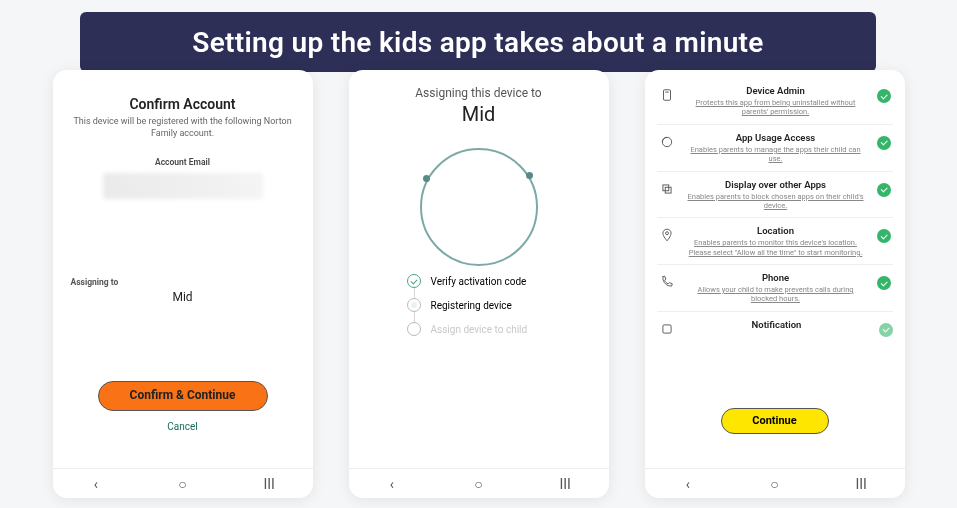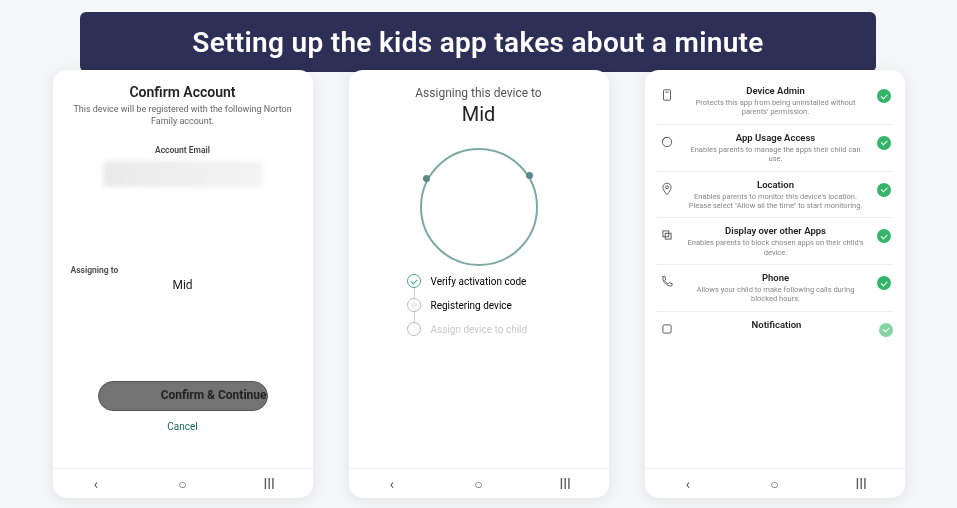--- a/index.html
+++ b/index.html
@@ -47,38 +47,38 @@
     overflow: hidden;
     display: flex;
     flex-direction: column;
   }
   .phone-content {
     flex: 1;
     position: relative;
     padding: 10px 18px 0 18px;
   }
   
-  .s1-title { text-align:center; font-size:14px; font-weight:600; color:#222; margin-top:4px;}
+  .s1-title { text-align:center; font-size:14px; font-weight:600; color:#222; margin-top:16px;}
   .s1-sub { text-align:center; font-size:9px; color:#666; margin-top:4px; line-height:1.3;}
   .s1-label { text-align:center; font-size:8.5px; font-weight:600; color:#444; margin-top:18px;}
   .s1-blur {
     margin: 6px auto 0;
     width: 160px;
     height: 26px;
     background: linear-gradient(90deg, #eaeaea, #f4f4f4);
     filter: blur(2px);
     border-radius: 3px;
   }
   .s1-assign { text-align:left; font-size:8.5px; color:#555; margin-top:78px;font-weight:bold;}
   .s1-name { text-align:center; font-size:12px; color:#222; margin-top:3px;}
   .s1-buttons { position:absolute; bottom:36px; left:0; right:0;}
   .confirm-btn {
     display:block; margin:0 auto; width:170px; height:30px;
-    background:#737373; border:1.5px solid #555; border-radius:18px;
-    font-size:12px; font-weight:700; color:#222; text-align:right; line-height:27px;
+    background:#f97316; border:1.5px solid #555; border-radius:18px;
+    font-size:12px; font-weight:700; color:#222; text-align:center; line-height:27px;
     cursor:pointer;
   }
   .cancel-link { display:block; text-align:center; font-size:10px; color:#1a6b5c; margin-top:10px; cursor:pointer;}
   
   .s2-title { text-align:center; font-size:12px; color:#555; margin-top:6px;}
   .s2-name { text-align:center; font-size:20px; color:#222; margin-top:2px;}
   .s2-circle {
     width:118px; height:118px; border-radius:50%;
     border:2px solid #7da9a5; margin:22px auto 0;
     position:relative;
@@ -115,21 +115,21 @@
     border-top:1px solid #eee;
   }
   .perm:first-child { border-top:none;}
   .perm .icon {
     width:16px; height:16px; flex-shrink:0; margin-top:2px;
     display:flex; align-items:center; justify-content:center;
   }
   .perm .icon svg { width:14px; height:14px; stroke:#555; fill:none; stroke-width:1.6;}
   .perm .text { flex:1;}
   .perm .ptitle { font-size:9.5px; font-weight:600; color:#222;}
-  .perm .pdesc { font-size:7.5px; color:#888; line-height:1.25; margin-top:2px;}
+  .perm .pdesc { font-size:7.5px; color:#888; line-height:1.25; margin-top:2px;text-decoration:underline;}
   .perm .check {
     width:14px; height:14px; border-radius:50%; background:#35b56a; flex-shrink:0;
     position:relative; margin-top:4px;
   }
   .perm .check::after {
     content:''; position:absolute; left:4px; top:4.5px; width:5px; height:2.5px;
     border-left:1.5px solid #fff; border-bottom:1.5px solid #fff; transform:rotate(-45deg);
   }
   .s3-btn {
     position:absolute; bottom:34px; left:50%; transform:translateX(-50%);
@@ -227,72 +227,73 @@
           <div class="text">
             <div class="ptitle">App Usage Access</div>
             <div class="pdesc">Enables parents to manage the apps their child can use.</div>
           </div>
           <span class="check"></span>
         </div>
 
         <div class="perm">
           <span class="icon">
               <svg viewBox="0 0 24 24">
+                <rect x="5" y="5" width="10" height="10"></rect>
+                <rect x="9" y="9" width="10" height="10"></rect>
+              </svg>
+            </span>
+          <div class="text">
+            <div class="ptitle">Display over other Apps</div>
+            <div class="pdesc">Enables parents to block chosen apps on their child's device.</div>
+          </div>
+          <span class="check"></span>
+        </div>
+
+        <div class="perm">
+          <span class="icon">
+              <svg viewBox="0 0 24 24">
                 <path d="M12 2c-4 0-7 3-7 7 0 5 7 13 7 13s7-8 7-13c0-4-3-7-7-7z"></path>
                 <circle cx="12" cy="9" r="2.5"></circle>
               </svg>
             </span>
           <div class="text">
             <div class="ptitle">Location</div>
             <div class="pdesc">Enables parents to monitor this device's location. Please select "Allow all the time" to start monitoring.</div>
           </div>
           <span class="check"></span>
         </div>
 
-        <div class="perm">
-          <span class="icon">
-              <svg viewBox="0 0 24 24">
-                <rect x="5" y="5" width="10" height="10"></rect>
-                <rect x="9" y="9" width="10" height="10"></rect>
-              </svg>
-            </span>
-          <div class="text">
-            <div class="ptitle">Display over other Apps</div>
-            <div class="pdesc">Enables parents to block chosen apps on their child's device.</div>
-          </div>
-          <span class="check"></span>
-        </div>
-
 
         <div class="perm">
           <span class="icon">
               <svg viewBox="0 0 24 24">
                 <path d="M5 4c0 9 6 15 15 15l1-4-5-2-2 2c-3-1-5-3-6-6l2-2-2-5-4 1z"></path>
               </svg>
             </span>
           <div class="text">
             <div class="ptitle">Phone</div>
-            <div class="pdesc">Allows your child to make following calls during blocked hours.</div>
+            <div class="pdesc">Allows your child to make prevents calls during blocked hours.</div>
           </div>
           <span class="check"></span>
         </div>
 
         <div class="perm">
           <span class="icon">
               <svg viewBox="0 0 24 24">
                 <rect x="5" y="5" width="14" height="14" rx="2"></rect>
               </svg>
             </span>
           <div class="text">
             <div class="ptitle">Notification</div>
           </div>
           <span class="check" style="background:#35b56a; opacity:.6; margin-right:-2px;"></span>
         </div>
 
       </div>
+      <div class="s3-btn">Continue</div>
     </div>
     <div class="nav">
       <span>‹</span>
       <span>○</span>
       <span>III</span>
     </div>
   </div>
 
 </div>
 

